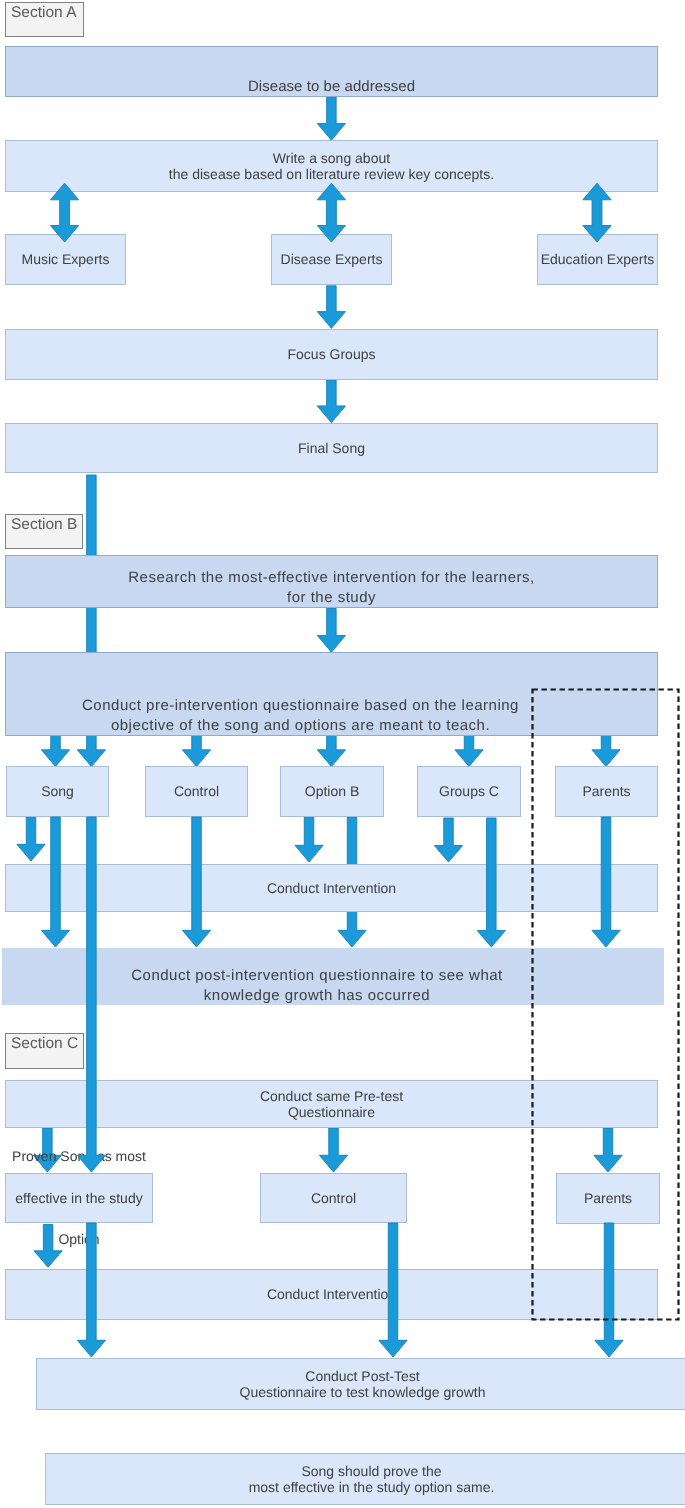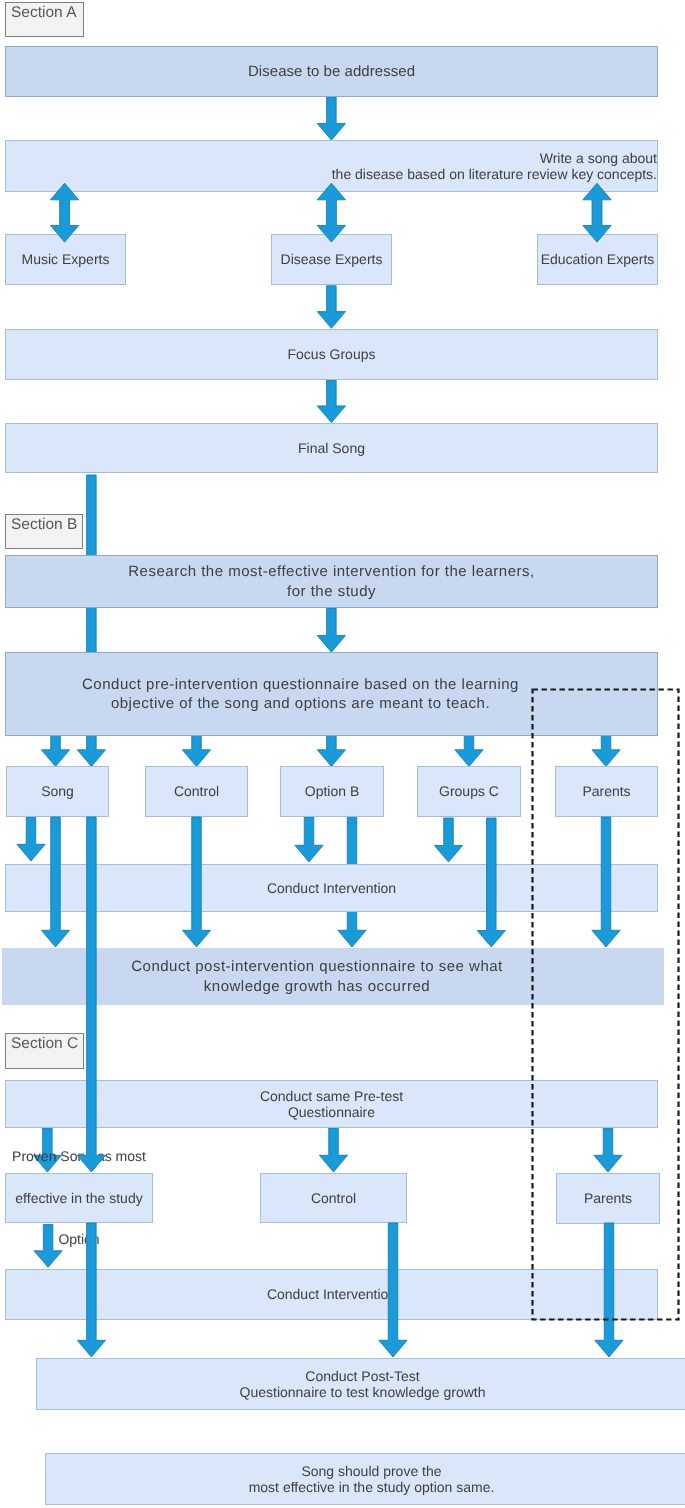--- a/index.html
+++ b/index.html
@@ -1,21 +1,21 @@
 <!DOCTYPE html>
 <html><head>
 <meta charset="utf-8">
 <style>
   html,body{margin:0;padding:0;background:#ffffff;}
   body{width:685px;height:1508px;overflow:hidden;font-family:"Liberation Sans",sans-serif;-webkit-font-smoothing:antialiased;text-rendering:geometricPrecision;}
   #stage{position:relative;width:685px;height:1508px;}
   .box{position:absolute;box-sizing:border-box;display:flex;flex-direction:column;
        align-items:center;justify-content:center;text-align:center;color:#404040;
        font-size:14px;line-height:16.5px;white-space:nowrap;}
-  .wide{font-size:15px;line-height:19.5px;letter-spacing:0.5px;}
+  .wide{font-size:15px;line-height:19.5px;letter-spacing:0.5px;justify-content:flex-end;}
   .nols{letter-spacing:0.05px;}
   .shift23{padding-right:62px;}
   .shift16{padding-right:32px;}
   .lt{background:#dae6fa;border:1px solid #a8bdd8;}
   .dk{background:#c7d8f0;border:1px solid #8fabcc;}
   .sec{position:absolute;box-sizing:border-box;background:#f3f3f3;border:1px solid #808080;
        color:#595959;font-size:15.5px;white-space:nowrap;line-height:17px;padding:1px 4px 0 5px;text-align:left;}
   #layer-dashed{z-index:5;}
   svg.arrows{position:absolute;left:0;top:0;width:685px;height:1508px;pointer-events:none;}
   #layer-back{z-index:1;}
@@ -52,21 +52,21 @@
   </svg>
 
   <svg class="arrows" id="layer-dashed" viewBox="0 0 685 1508" xmlns="http://www.w3.org/2000/svg">
     <rect x="532.5" y="689.5" width="146" height="630" fill="none" stroke="#1a1a1a" stroke-width="2.2" stroke-dasharray="5.4 3.6"></rect>
   </svg>
 
   <div class="box dk wide nols" style="left:5px;top:46px;width:653px;height:51px;">
     <span>Disease to be addressed</span>
   </div>
 
-  <div class="box lt" style="left:5px;top:140px;width:653px;height:52px;align-items:flex-end;">
+  <div class="box lt" style="left:5px;top:140px;width:653px;height:52px;">
     <span>Write a song about</span>
     <span>the disease based on literature review key concepts.</span>
   </div>
 
   <div class="box lt" style="left:5px;top:234px;width:121px;height:51px;">
     <span>Music Experts</span>
   </div>
   <div class="box lt" style="left:271px;top:234px;width:121px;height:51px;">
     <span>Disease Experts</span>
   </div>

